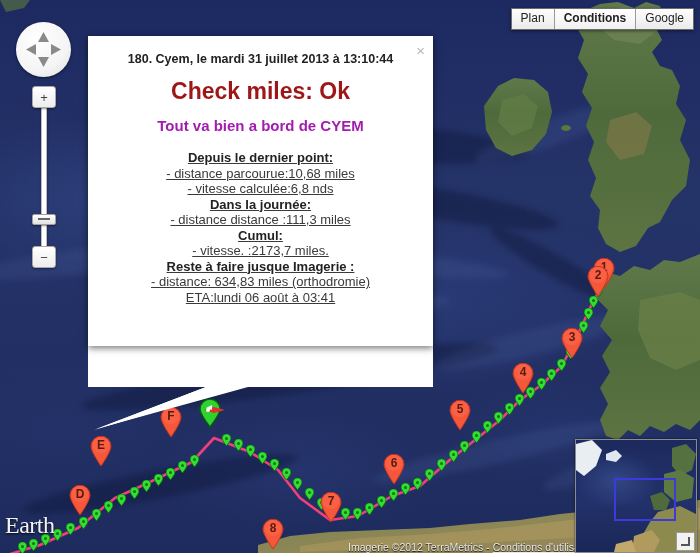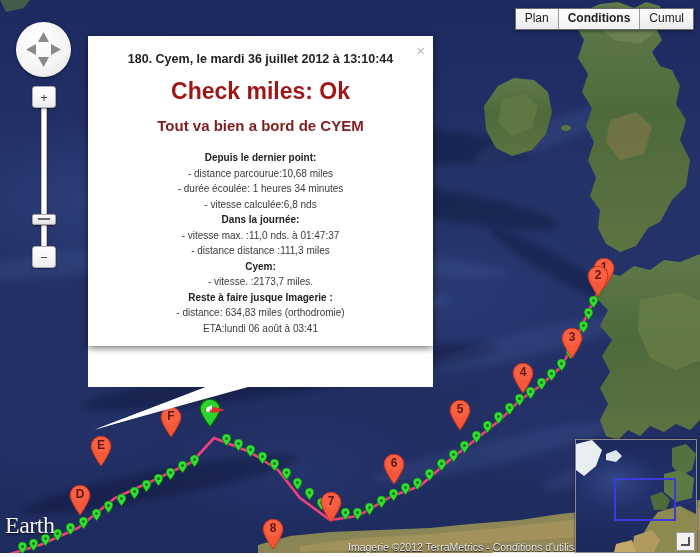--- a/index.html
+++ b/index.html
@@ -57,22 +57,22 @@
   .mt.sel{font-weight:bold;background:linear-gradient(180deg,#ffffff,#f1f1f1);}
 
   
   #infowin{position:absolute;left:88px;top:36px;width:345px;height:310px;background:#fff;
            box-shadow:0 2px 7px rgba(0,0,0,.55);}
   #infotail{position:absolute;left:88px;top:345px;width:345px;height:85px;}
   .iw-close{position:absolute;right:8px;top:10px;font-size:15px;color:#b9b9b9;
             line-height:10px;cursor:pointer;}
   .iw-title{margin:16px 0 0 0;text-align:center;font-size:12.5px;font-weight:bold;color:#222;}
   .iw-status{margin:12px 0 0 0;text-align:center;font-size:23px;font-weight:bold;color:#9e1616;}
-  .iw-sub{margin:12px 0 0 0;text-align:center;font-size:15px;font-weight:bold;color:#7f1d1d;}
-  .iw-body{margin:16px 0 12px 0;text-align:center;font-size:10px;color:#3a3a3a;line-height:15.5px;}
+  .iw-sub{margin:12px 0 0 0;text-align:center;font-size:15px;font-weight:bold;color:#a21caf;}
+  .iw-body{margin:16px 0 12px 0;text-align:center;font-size:13px;color:#3a3a3a;line-height:15.5px;text-decoration:underline;}
   .iw-body .h{font-weight:bold;color:#222;}
 
   
   #trackLayer{position:absolute;left:0;top:0;width:700px;height:557px;}
   .pin{position:absolute;width:22px;height:30px;}
   .pin svg{display:block;}
   .pin b{position:absolute;left:0;top:2px;width:22px;text-align:center;
          font-size:12px;font-weight:bold;color:#5a1a10;font-family:"Liberation Sans",sans-serif;}
   .gpin{position:absolute;width:9px;height:12px;}
 
@@ -471,32 +471,30 @@
 
   <div id="infotail">
     <svg width="345" height="85">
       <polygon points="0,0 345,0 345,42 180,42 150,42 6,85 118,42 0,42" fill="#ffffff"></polygon>
       <polygon points="118,42 160,42 8,84" fill="#ffffff"></polygon>
     </svg>
   </div>
 
   <div id="infowin">
     <div class="iw-close">×</div>
-    <div class="iw-title">180. Cyem, le mardi 36 juillet 2012 à 13:10:44</div>
+    <div class="iw-title">180. Cyem, le mardi 31 juillet 2013 à 13:10:44</div>
     <div class="iw-status">Check miles: Ok</div>
     <div class="iw-sub">Tout va bien a bord de CYEM</div>
     <div class="iw-body" id="iw-body">
         <div class="h">Depuis le dernier point:</div>
         <div>- distance parcourue:10,68 miles</div>
-        <div>- durée écoulée: 1 heures 34 minutes</div>
         <div>- vitesse calculée:6,8 nds</div>
         <div class="h">Dans la journée:</div>
-        <div>- vitesse max. :11,0 nds. à 01:47:37</div>
         <div>- distance distance :111,3 miles</div>
-        <div class="h">Cyem:</div>
+        <div class="h">Cumul:</div>
         <div>- vitesse. :2173,7 miles.</div>
         <div class="h">Reste à faire jusque Imagerie :</div>
         <div>- distance: 634,83 miles (orthodromie)</div>
         <div>ETA:lundi 06 août à 03:41</div>
       </div>
   </div>
 
   <div class="pan">
     <svg width="55" height="55" viewBox="0 0 55 55">
       <polygon points="27.5,10 33,20 22,20" fill="#8a8a8a"></polygon>
@@ -515,21 +513,21 @@
         <i></i>
       </div>
     <div class="zbtn" style="top:160px;">
       <span>−</span>
     </div>
   </div>
 
   <div class="maptypes">
     <div class="mt">Plan</div>
     <div class="mt sel">Conditions</div>
-    <div class="mt">Cumul</div>
+    <div class="mt">Google</div>
   </div>
 
   <div class="glogo">Earth</div>
 
   <div class="attr">
     <span>Imagerie ©2012 TerraMetrics - </span><u>Conditions d'utilisation</u>
   </div>
 
   <div class="minimap">
     <div class="mm-ocean"></div>

